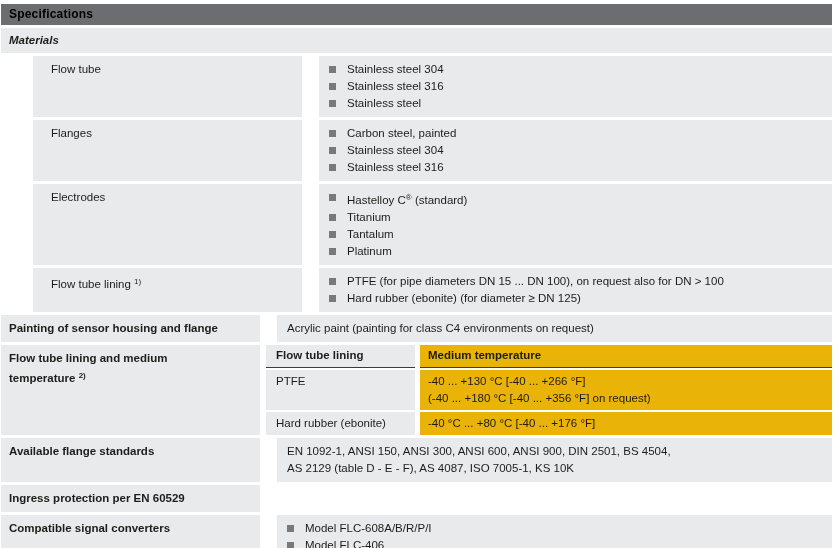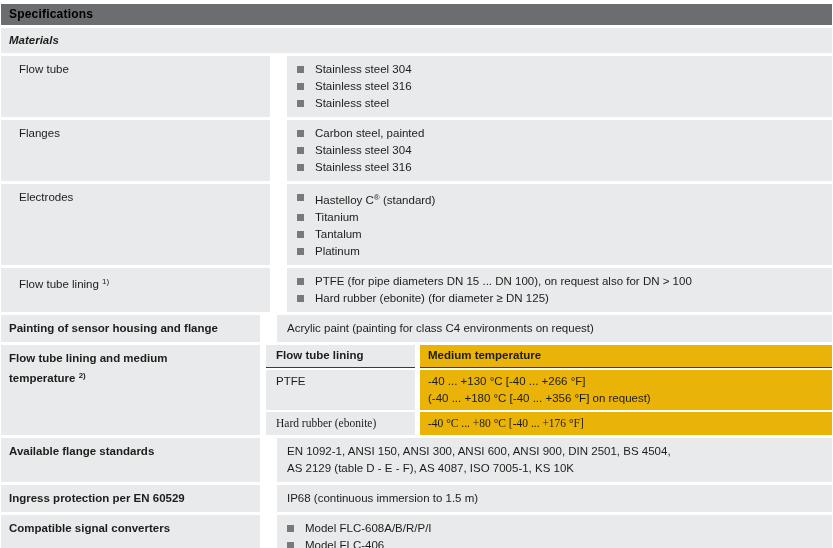--- a/index.html
+++ b/index.html
@@ -20,42 +20,42 @@
   }
 
   .row { display: flex; margin-bottom: 3px; font-size: 11.5px; line-height: 17px; }
   .cell { background: #e8eaeb; }
 
   .label-cell {
     flex: none; width: 243px;
     padding: 5px 8px 5px 8px;
     font-weight: bold;
   }
-  .label-cell.indent { font-weight: normal; padding-left: 18px; }
+  .label-cell.indent { font-weight: normal; padding-left: 18px; margin-left: 32px; }
 
   .value-cell { flex: 1; margin-left: 17px; padding: 5px 8px 5px 10px; }
 
   .section-row .section-cell {
     flex: 1; font-weight: bold; padding: 4px 8px; font-style: italic;
   }
 
   ul.bullets { list-style: none; margin: 0; padding: 0; }
   ul.bullets li { display: flex; align-items: flex-start; }
   .sq {
     flex: none; width: 7px; height: 7px; background: #77797c;
     margin: 5px 11px 0 0; display: inline-block;
   }
 
   sup.fn { font-size: 8px; vertical-align: 4px; }
   sup.rsym { font-size: 8px; vertical-align: 4px; }
 
   
   .subtable { flex: 1; margin-left: 6px; display: flex; flex-direction: column; }
   .subrow { display: flex; margin-bottom: 2px; }
-  .subrow:last-child { margin-bottom: 0; font-family: Liberation Serif, serif; }
+  .subrow:last-child { margin-bottom: 0; }
   .subcell-a { flex: none; width: 131px; background: #e8eaeb; padding: 3px 8px 3px 10px; }
   .subcell-b { flex: 1; margin-left: 5px; background: #eab308; padding: 3px 8px; }
   .subheader .subcell-a, .subheader .subcell-b {
     font-weight: bold; border-bottom: 1px solid #3b3b3b; padding-top: 2px; padding-bottom: 3px;
   }
   .vline { display: block; }
 </style>
 </head>
 <body>
 
@@ -181,21 +181,20 @@
   <div class="row">
     <div class="cell label-cell">Available flange standards</div>
     <div class="cell value-cell">
       <span class="vline">EN 1092-1, ANSI 150, ANSI 300, ANSI 600, ANSI 900, DIN 2501, BS 4504,</span>
       <span class="vline">AS 2129 (table D - E - F), AS 4087, ISO 7005-1, KS 10K</span>
     </div>
   </div>
 
   <div class="row">
     <div class="cell label-cell">Ingress protection per EN 60529</div>
-    <div class="cell value-cell">IP68 (continuous immersion to 1.5 m)</div>
   </div>
 
   <div class="row">
     <div class="cell label-cell">Compatible signal converters</div>
     <div class="cell value-cell">
       <ul class="bullets">
         <li>
             <span class="sq"></span>
             <span>Model FLC-608A/B/R/P/I</span>
           </li>

